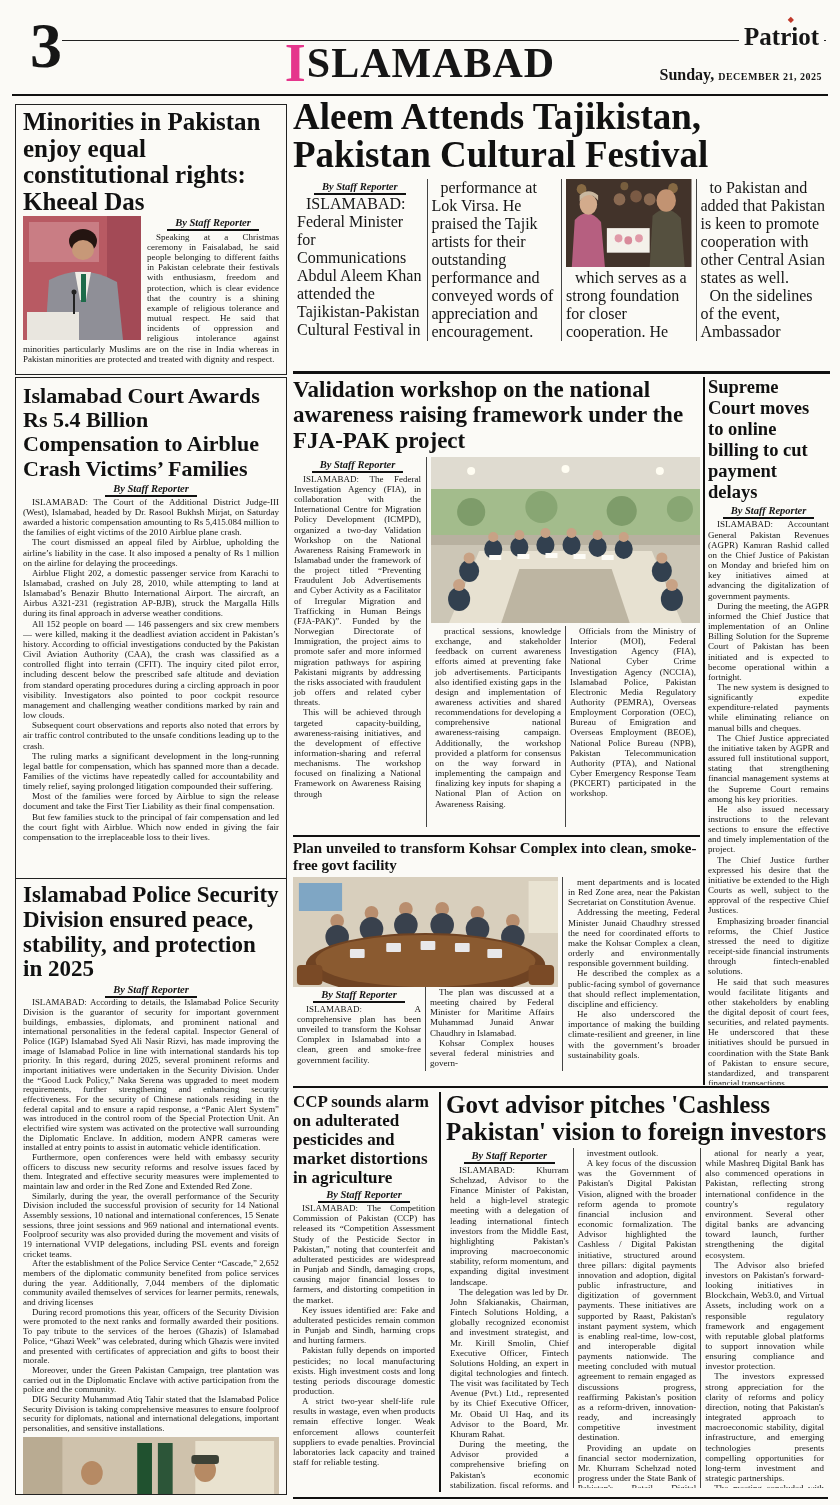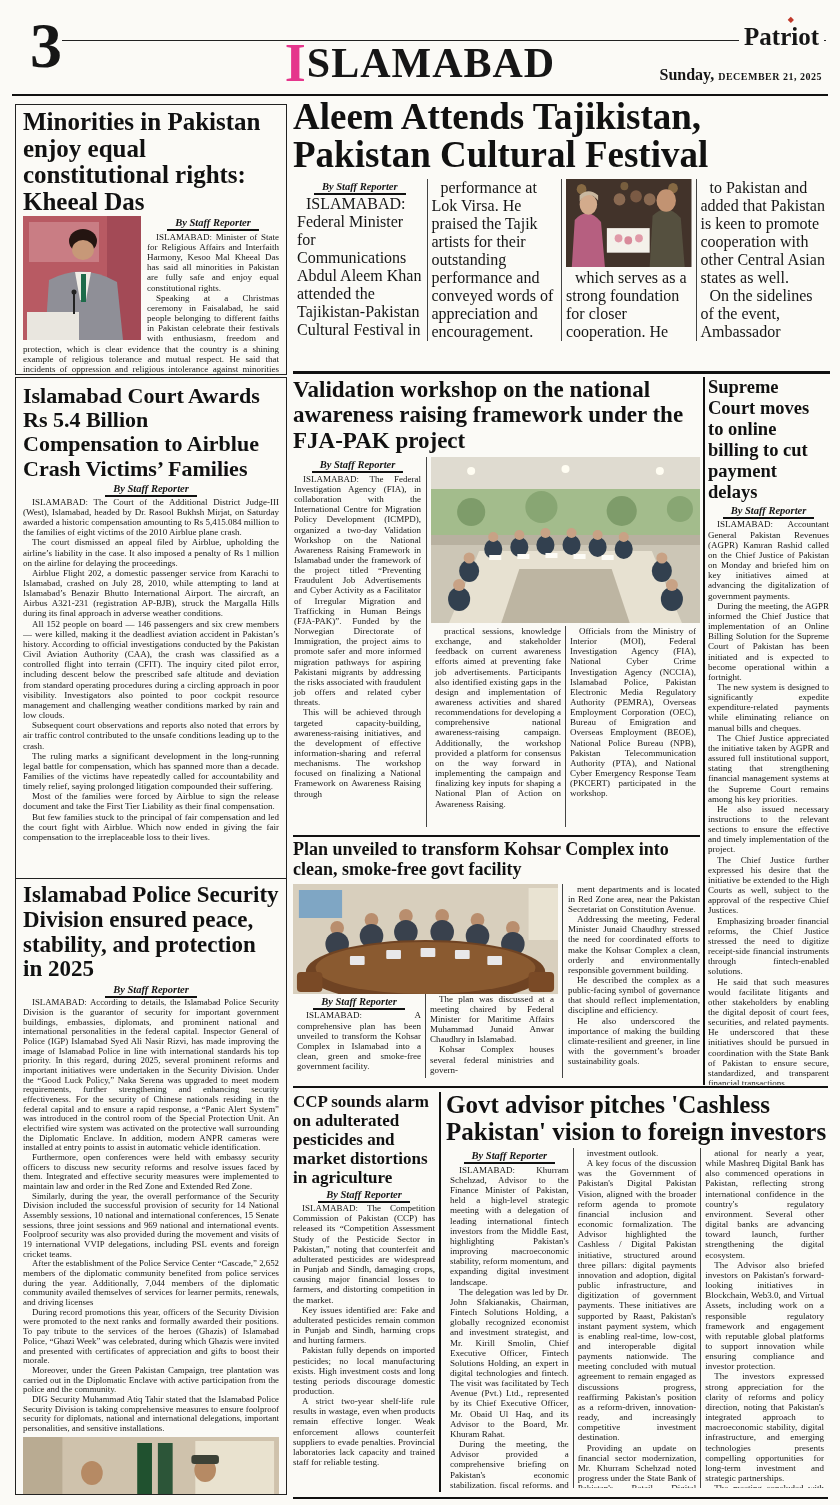--- a/index.html
+++ b/index.html
@@ -54,21 +54,21 @@
   .val-right { flex:1; min-width:0; padding-left:4px; display:flex; flex-direction:column; }
   .ph-val { height:166px; margin-bottom:3px; flex:none; }
   .val-cols { display:flex; flex:1; overflow:hidden;justify-content:flex-end; }
   
   #rule-v1 { left:703px; top:377px; width:2px; height:708px; }
   #art-supreme { position:absolute; left:708px; top:377px; width:121px; height:708px; overflow:hidden; }
   .h-sup { font-size:18.5px; line-height:1.14; }
   
   #rule-koh { left:293px; top:835px; width:407px; height:2px; }
   #art-kohsar { position:absolute; left:293px; top:840px; width:407px; height:244px; overflow:hidden; }
-  .h-koh { font-size:18px; line-height:1.1; }
+  .h-koh { font-size:15px; line-height:1.1; }
   .koh-body { display:flex; margin-top:4px; height:194px; }
   .koh-left { width:270px; flex:none; border-right:1px solid #444; padding-right:4px; display:flex; flex-direction:column; }
   .ph-koh { height:110px; flex:none; }
   .koh-cols { display:flex; flex:1; overflow:hidden; }
   .koh-right { flex:1; min-width:0; padding-left:5px; overflow:hidden; }
   
   #rule-mid { left:293px; top:1086px; width:535px; height:2px; }
   #art-ccp { position:absolute; left:293px; top:1092px; width:142px; height:402px; overflow:hidden; }
   .h-ccp { font-size:17px; line-height:1.12; }
   #rule-v2 { left:439px; top:1092px; width:2px; height:400px; }
@@ -103,21 +103,20 @@
           <path d="M26,64 Q60,46 94,66 L100,124 L22,124 Z" fill="#8f8f97"></path>
           <polygon points="52,56 68,56 63,84 57,84" fill="#f0ede6"></polygon>
           <rect x="58" y="58" width="5" height="28" fill="#1e6b4a"></rect>
           <rect x="4" y="96" width="52" height="28" fill="#e9e6df"></rect>
           <rect x="50" y="78" width="2" height="20" fill="#222"></rect>
           <circle cx="51" cy="76" r="2.5" fill="#222"></circle>
         </svg>
       </div>
       <div class="byline"><span>By Staff Reporter</span></div>
 
-    <p class="para">ISLAMABAD: Minister of State for Religious Affairs and Interfaith Harmony, Kesoo Mal Kheeal Das has said all minorities in Pakistan are fully safe and enjoy equal constitutional rights.</p>
         <p class="para">Speaking at a Christmas ceremony in Faisalabad, he said people belonging to different faiths in Pakistan celebrate their festivals with enthusiasm, freedom and protection, which is clear evidence that the country is a shining example of religious tolerance and mutual respect. He said that incidents of oppression and religious intolerance against minorities particularly Muslims are on the rise in India whereas in Pakistan minorities are protected and treated with dignity and respect.</p>
       </div>
   </div>
 
   <div class="box" id="box-airblue">
     <div class="art-headline h-air">Islamabad Court Awards Rs 5.4 Billion Compensation to Airblue Crash Victims’ Families</div>
     <div class="byline"><span>By Staff Reporter</span></div>
     <div class="art-body">
 
     <p class="para">ISLAMABAD: The Court of the Additional District Judge-III (West), Islamabad, headed by Dr. Rasool Bukhsh Mirjat, on Saturday awarded a historic compensation amounting to Rs 5,415.084 million to the families of eight victims of the 2010 Airblue plane crash.</p>

